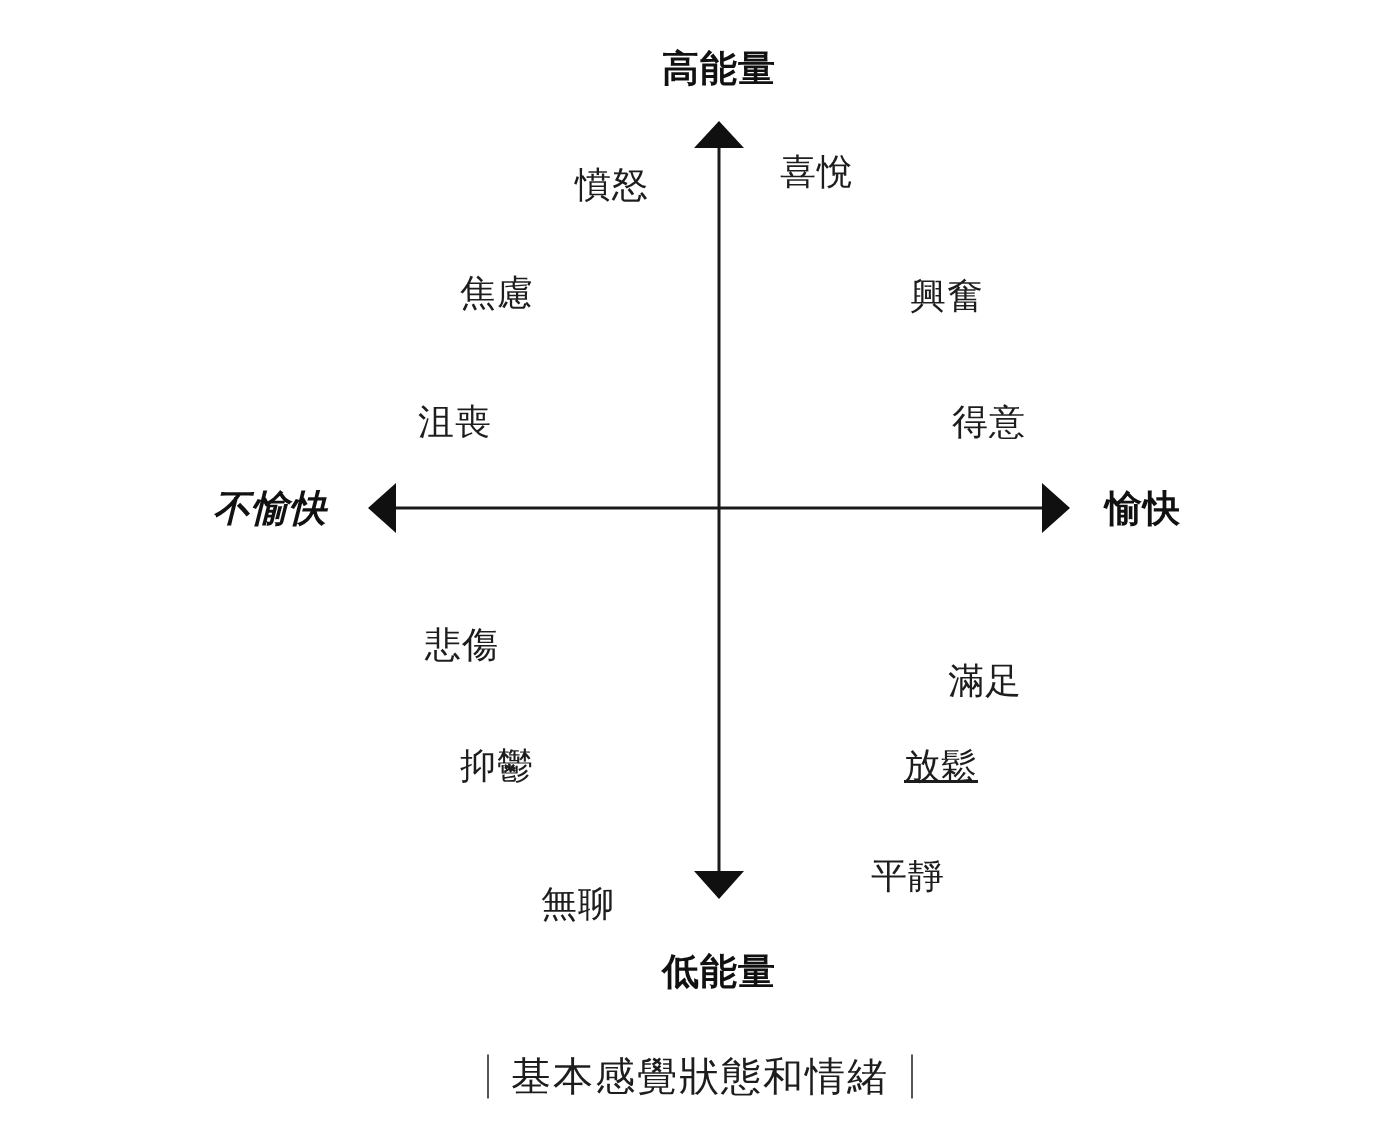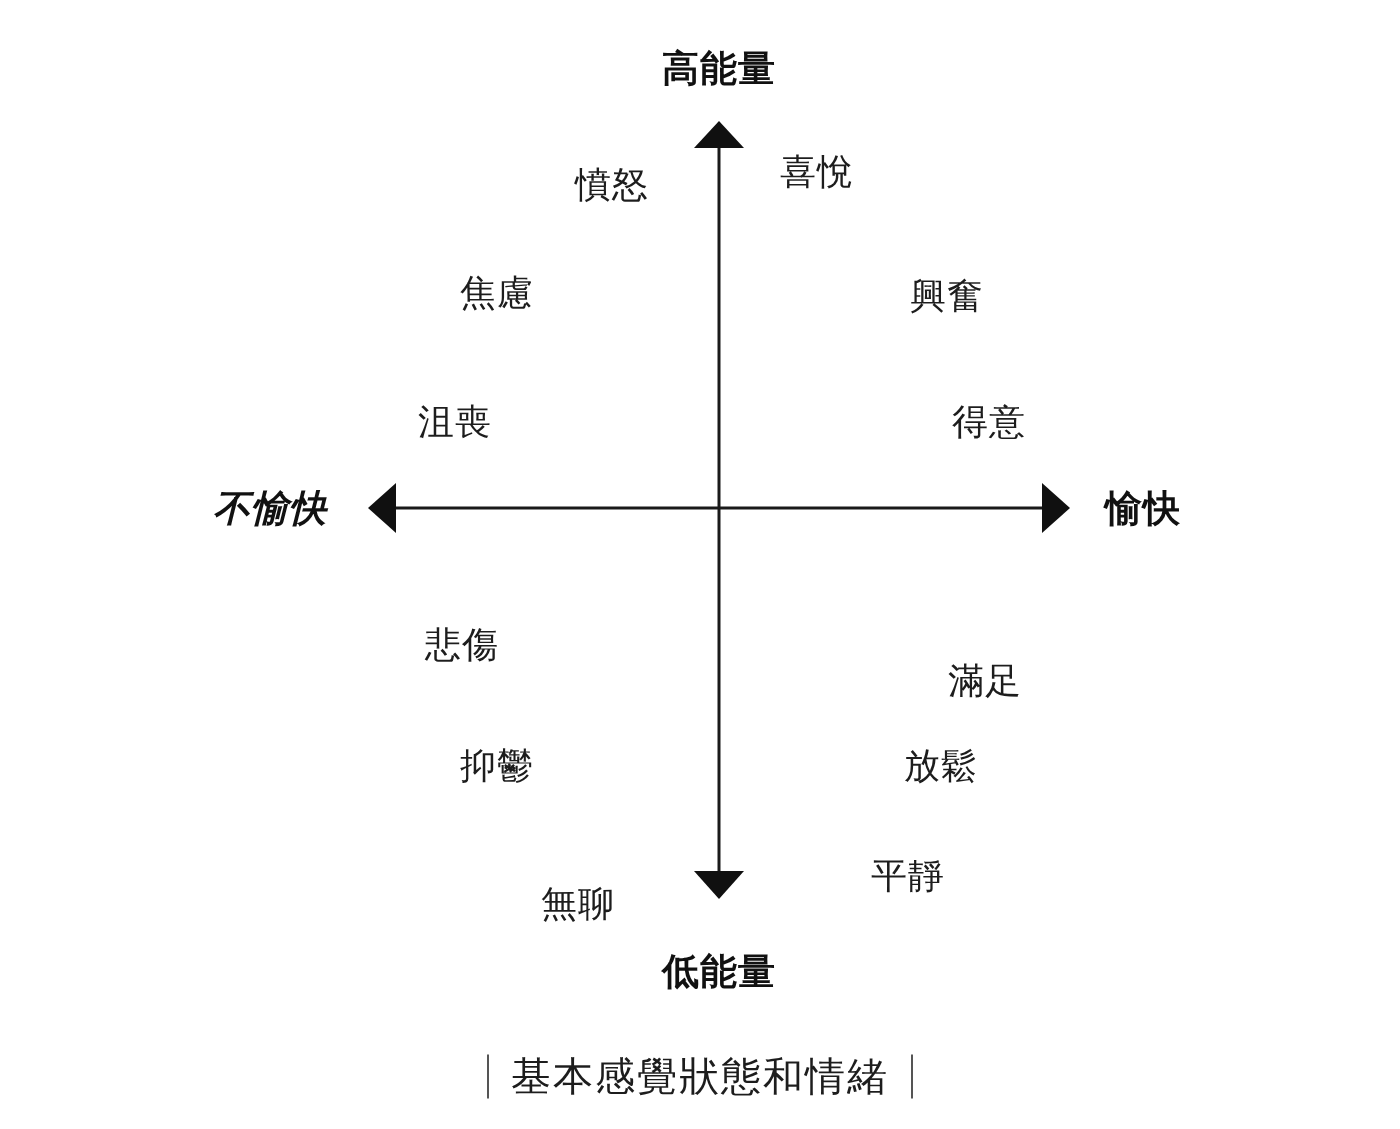--- a/index.html
+++ b/index.html
@@ -125,21 +125,21 @@
 
   <div class="term" style="left:612px; top:185px;">憤怒</div>
   <div class="term" style="left:817px; top:172px;">喜悅</div>
   <div class="term" style="left:497px; top:296px;font-family:Liberation Mono, monospace;">焦慮</div>
   <div class="term" style="left:947px; top:296px;">興奮</div>
   <div class="term" style="left:455px; top:422px;">沮喪</div>
   <div class="term" style="left:989px; top:422px;">得意</div>
   <div class="term" style="left:462px; top:645px;">悲傷</div>
   <div class="term" style="left:985px; top:645px;margin-top:36px;">滿足</div>
   <div class="term" style="left:497px; top:766px;text-align:right;">抑鬱</div>
-  <div class="term" style="left:941px; top:766px;">放鬆</div>
+  <div class="term" style="left:941px; top:766px;text-decoration:underline;">放鬆</div>
   <div class="term" style="left:578px; top:876px;margin-top:28px;">無聊</div>
   <div class="term" style="left:908px; top:876px;">平靜</div>
 
   <div class="caption">
     <span class="caption-bar"></span>
     <span class="caption-text">基本感覺狀態和情緒</span>
     <span class="caption-bar"></span>
   </div>
 
 </div>

